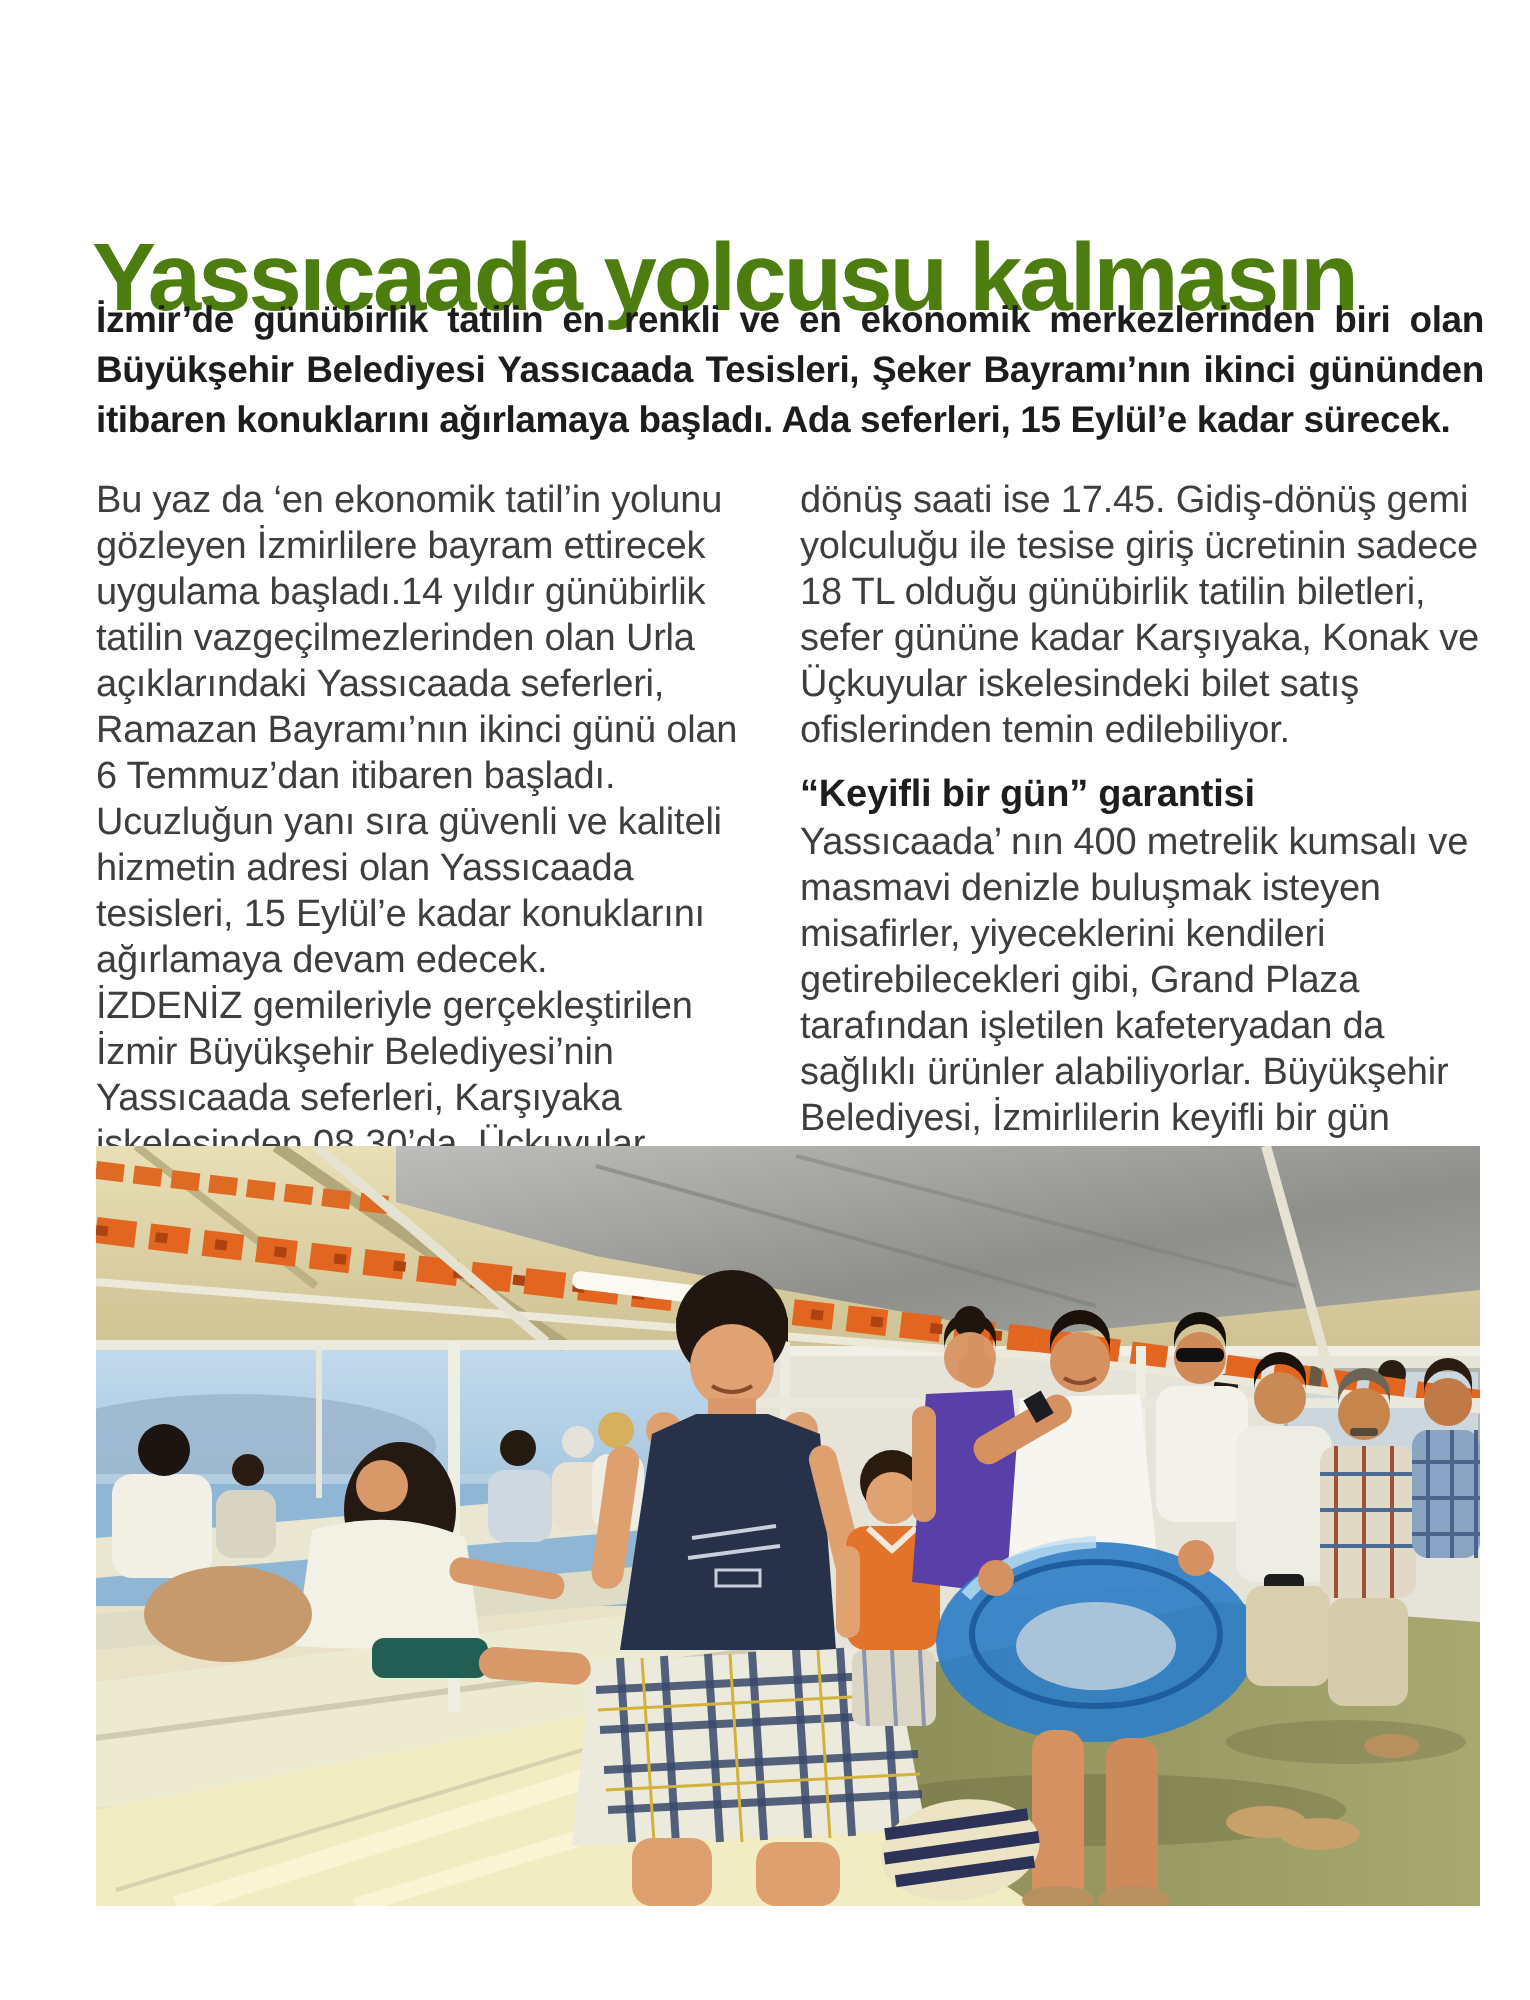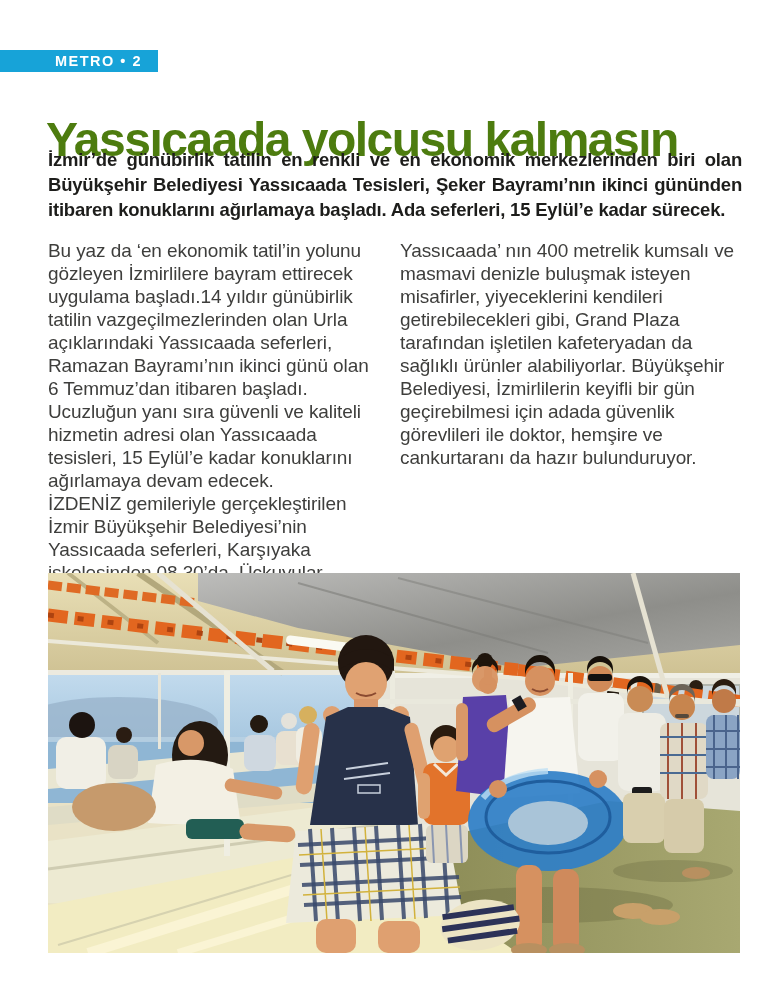--- a/index.html
+++ b/index.html
@@ -32,34 +32,33 @@
     position:absolute;left:48px;top:573px;width:692px;height:380px;overflow:hidden;
     background:#e9e2c6;
   }
   .photo svg{display:block;width:692px;height:380px;}
 </style>
 </head>
 <body>
 
 <div class="page">
 
-  <div class="metro-bar">
-    <span>METRO • 2</span>
-  </div>
 
   <h1 class="headline">Yassıcaada yolcusu kalmasın</h1>
 
   <div class="lede">İzmir’de günübirlik tatilin en renkli ve en ekonomik merkezlerinden biri olan Büyükşehir Belediyesi Yassıcaada Tesisleri, Şeker Bayramı’nın ikinci gününden itibaren konuklarını ağırlamaya başladı. Ada seferleri, 15 Eylül’e kadar sürecek.</div>
 
   <div class="col col-left">
     <p>Bu yaz da ‘en ekonomik tatil’in yolunu gözleyen İzmirlilere bayram ettirecek uygulama başladı.14 yıldır günübirlik tatilin vazgeçilmezlerinden olan Urla açıklarındaki Yassıcaada seferleri, Ramazan Bayramı’nın ikinci günü olan 6 Temmuz’dan itibaren başladı. Ucuzluğun yanı sıra güvenli ve kaliteli hizmetin adresi olan Yassıcaada tesisleri, 15 Eylül’e kadar konuklarını ağırlamaya devam edecek.</p>
     <p>İZDENİZ gemileriyle gerçekleştirilen İzmir Büyükşehir Belediyesi’nin Yassıcaada seferleri, Karşıyaka iskelesinden 08.30’da, Üçkuyular iskelesinden ise 09.00’da başlıyor. Adadan</p>
   </div>
 
   <div class="col col-right">
+    <p>dönüş saati ise 17.45. Gidiş-dönüş gemi yolculuğu ile tesise giriş ücretinin sadece 18 TL olduğu günübirlik tatilin biletleri, sefer gününe kadar Karşıyaka, Konak ve Üçkuyular iskelesindeki bilet satış ofislerinden temin edilebiliyor.</p>
+    <p class="subhead">“Keyifli bir gün” garantisi</p>
     <p>Yassıcaada’ nın 400 metrelik kumsalı ve masmavi denizle buluşmak isteyen misafirler, yiyeceklerini kendileri getirebilecekleri gibi, Grand Plaza tarafından işletilen kafeteryadan da sağlıklı ürünler alabiliyorlar. Büyükşehir Belediyesi, İzmirlilerin keyifli bir gün geçirebilmesi için adada güvenlik görevlileri ile doktor, hemşire ve cankurtaranı da hazır bulunduruyor.</p>
   </div>
 
   <div class="photo">
     <svg viewBox="0 0 692 380" preserveAspectRatio="none">
       <defs>
         <linearGradient id="canvasGrad" x1="0" y1="0" x2="0" y2="1">
           <stop offset="0" stop-color="#e9dfb6"></stop>
             <stop offset="1" stop-color="#cfc294"></stop>
         </linearGradient>

